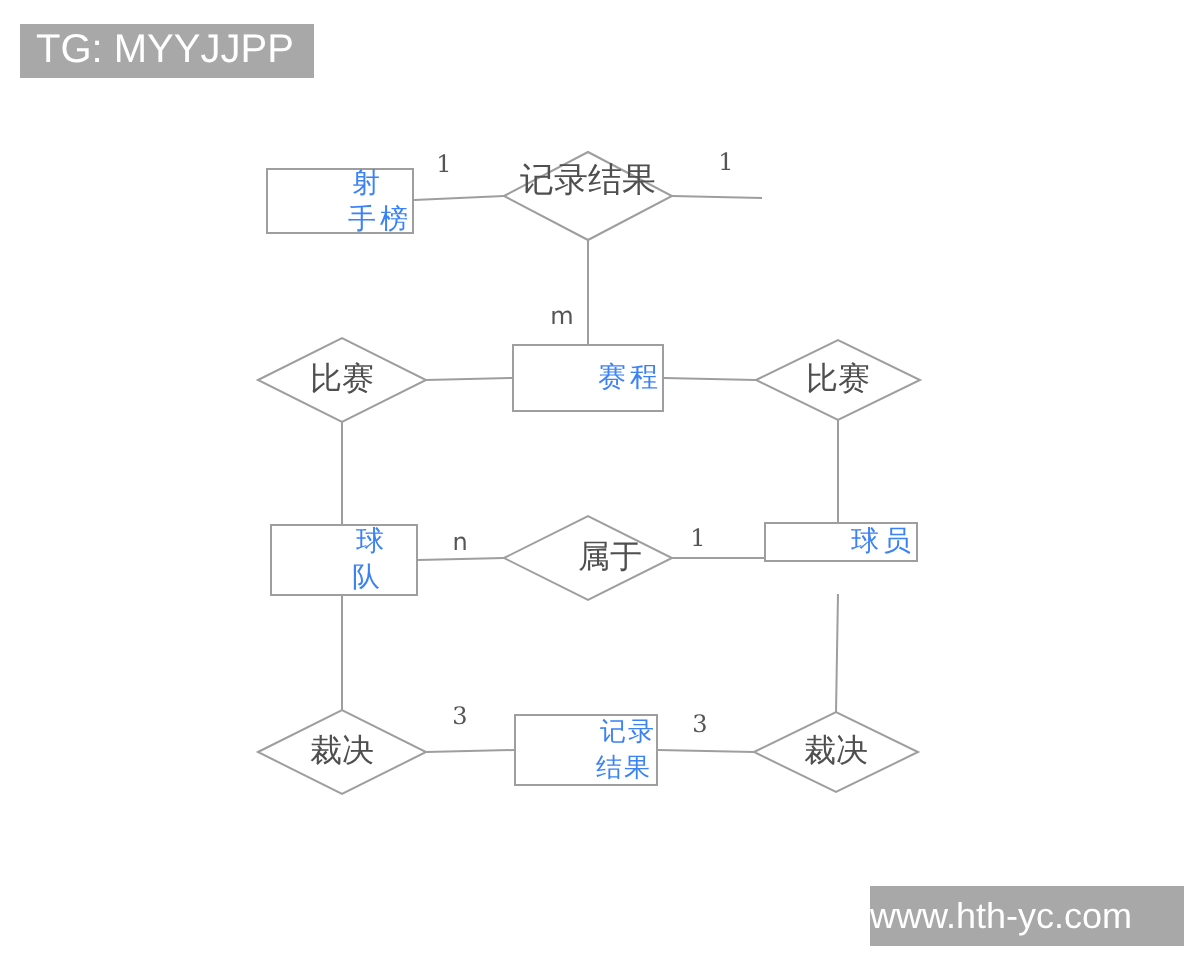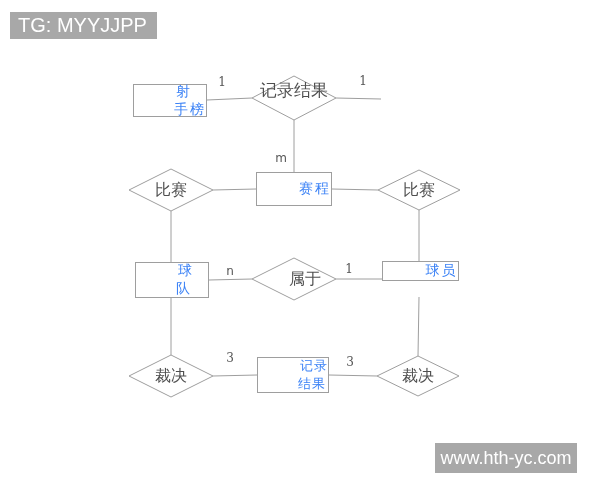--- a/index.html
+++ b/index.html
@@ -25,23 +25,23 @@
     overflow: hidden;
   }
   #badge-tl {
     left: 10px; top: 12px;
     width: 139px; height: 27px;
     font-size: 20px; line-height: 27px;
     padding-left: 8px;
   }
   #badge-br {
     left: 435px; top: 443px;
-    width: 142px; height: 30px;
+    width: 157px; height: 30px;
     font-size: 18px; line-height: 30px;
-    text-align: center;
+    text-align: left;
   }
   
   #diagram-svg {
     position: absolute;
     left: 0; top: 0;
     width: 600px; height: 480px;
   }
   #diagram-svg line {
     stroke: #9e9e9e;
     stroke-width: 1;

